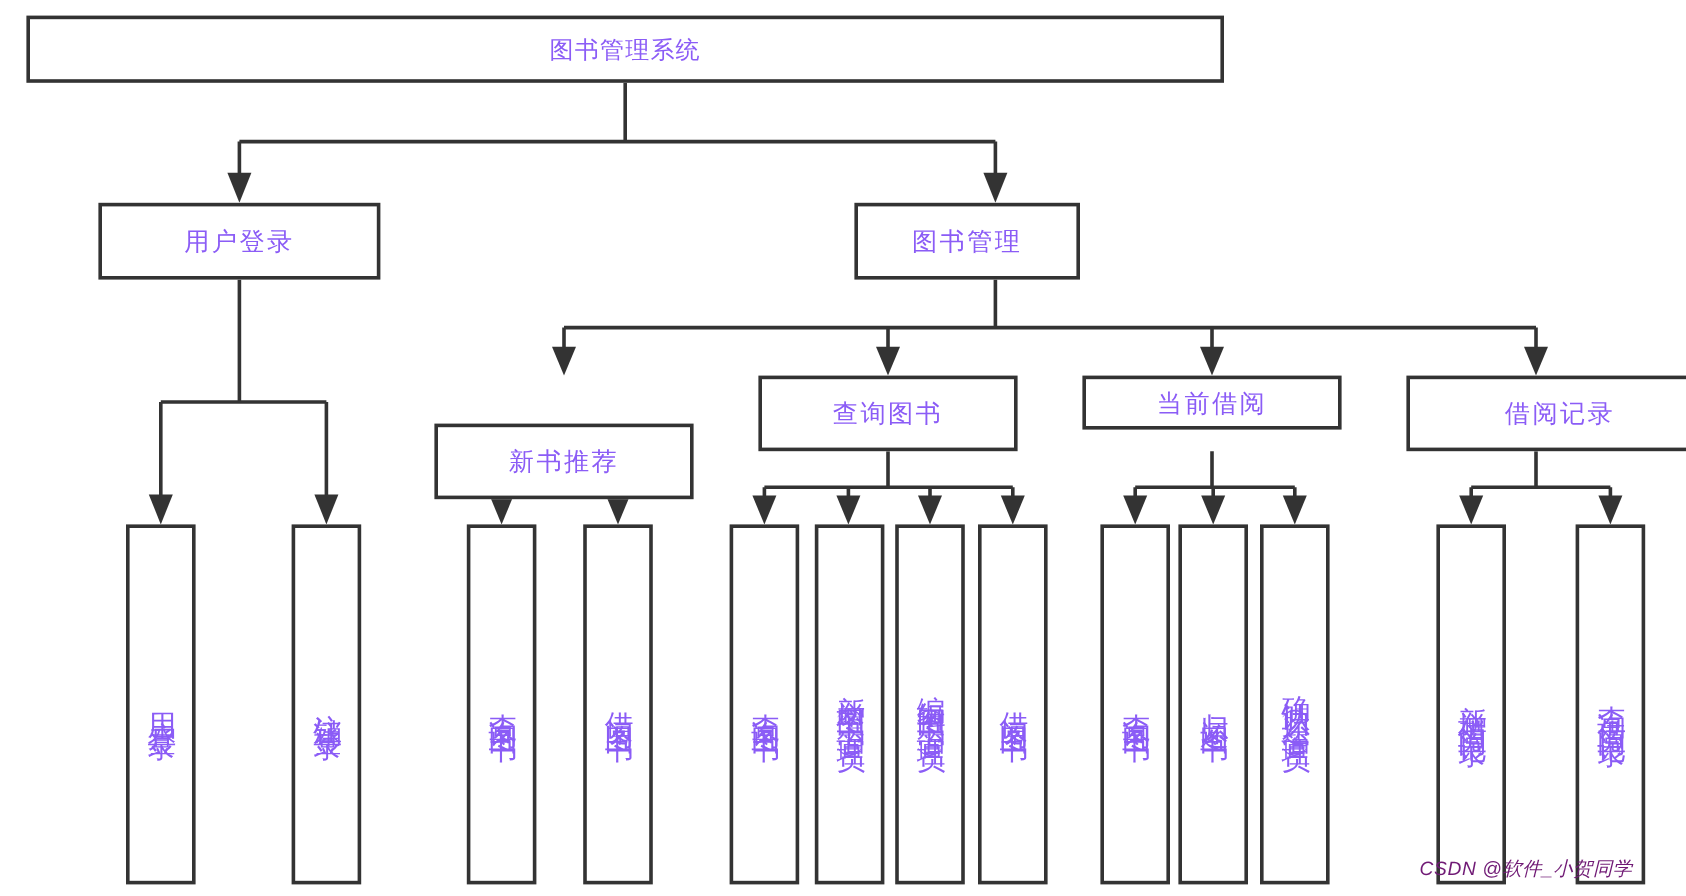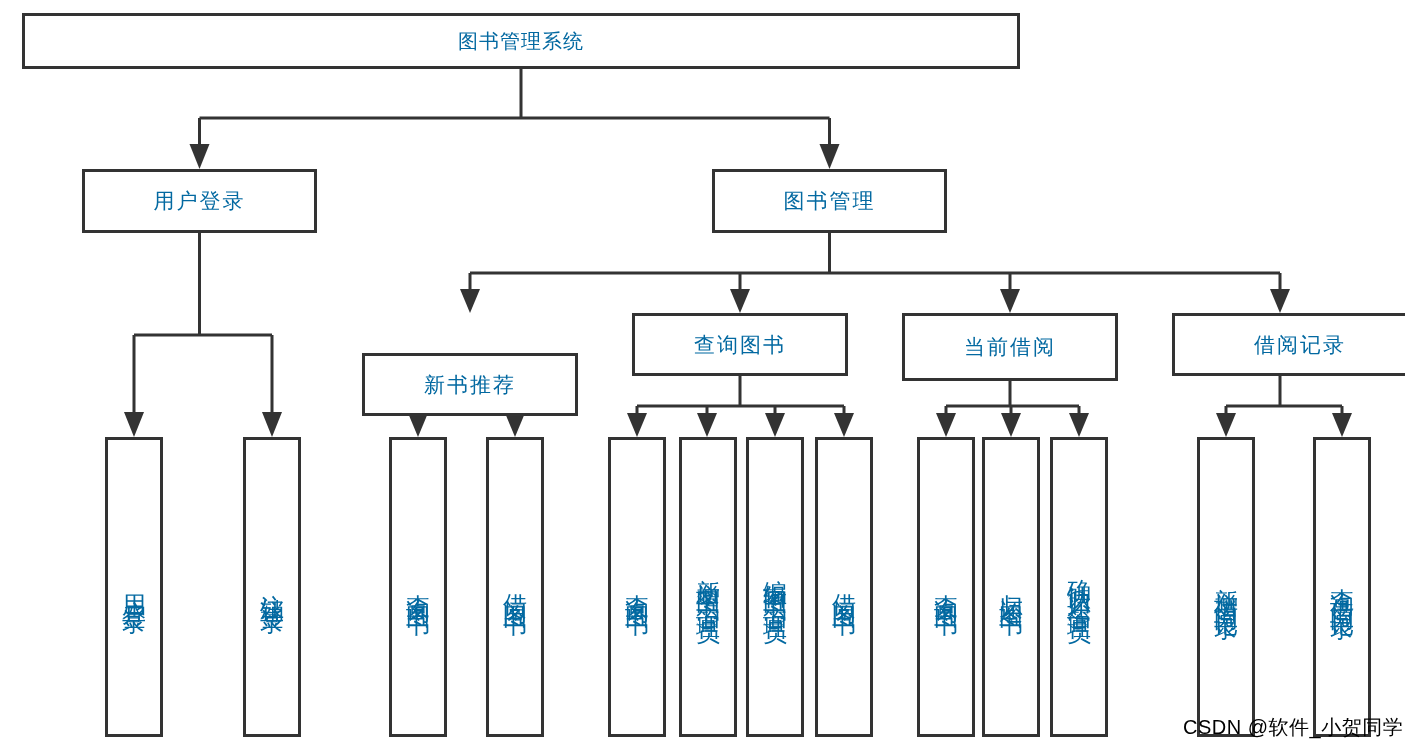--- a/index.html
+++ b/index.html
@@ -22,43 +22,44 @@
     z-index: 1;
   }
   .node {
     position: absolute;
     box-sizing: border-box;
     border: 3px solid #333333;
     background: #ffffff;
     display: flex;
     align-items: center;
     justify-content: center;
-    color: #0369a1;
+    color: #8b5cf6;
     z-index: 2;
   }
   .node-title { font-size: 20px; letter-spacing: 1px; }
   .node-branch { font-size: 21px; letter-spacing: 2px; }
   .node-leaf { z-index: 2; }
   .vtext {
     writing-mode: vertical-rl;
     text-orientation: mixed;
     font-size: 24px;
     letter-spacing: 6px;
     line-height: 1;
     white-space: nowrap;
   }
   #watermark {
     position: absolute;
     left: 1183px;
     top: 714px;
-    font-size: 20px;
-    color: #000000;
+    font-size: 16px;
+    color: #701a75;
     letter-spacing: 0.5px;
     z-index: 5;
     white-space: nowrap;
+    font-style: italic;
   }
 </style>
 </head>
 <body>
 
 <div id="canvas">
 
   <svg id="connectors" viewBox="0 0 1405 747" xmlns="http://www.w3.org/2000/svg">
 
     <path d="M521 69 L521 118 M199.5 118 L829.5 118 M199.5 118 L199.5 145 M829.5 118 L829.5 145" stroke="#333333" stroke-width="3" fill="none"></path>
@@ -95,31 +96,31 @@
     <polygon points="1332,413 1352,413 1342,437" fill="#333333"></polygon>
   </svg>
 
   <div class="node node-title" style="left:22px; top:13px; width:998px; height:56px;">
     <span>图书管理系统</span>
   </div>
 
   <div class="node node-branch" style="left:82px; top:169px; width:235px; height:64px;">
     <span>用户登录</span>
   </div>
-  <div class="node node-branch" style="left:712px; top:169px; width:235px; height:64px;">
+  <div class="node node-branch" style="left:712px; top:169px; width:188px; height:64px;">
     <span>图书管理</span>
   </div>
 
   <div class="node node-branch" style="left:362px; top:313px; width:216px; height:63px;margin-top:40px;">
     <span>新书推荐</span>
   </div>
   <div class="node node-branch" style="left:632px; top:313px; width:216px; height:63px;">
     <span>查询图书</span>
   </div>
-  <div class="node node-branch" style="left:902px; top:313px; width:216px; height:68px;">
+  <div class="node node-branch" style="left:902px; top:313px; width:216px; height:45px;">
     <span>当前借阅</span>
   </div>
   <div class="node node-branch" style="left:1172px; top:313px; width:256px; height:63px;">
     <span>借阅记录</span>
   </div>
 
   <div class="node node-leaf" style="left:105px; top:437px; width:58px; height:300px;">
     <span class="vtext">用户登录</span>
   </div>
   <div class="node node-leaf" style="left:243px; top:437px; width:58px; height:300px;">

